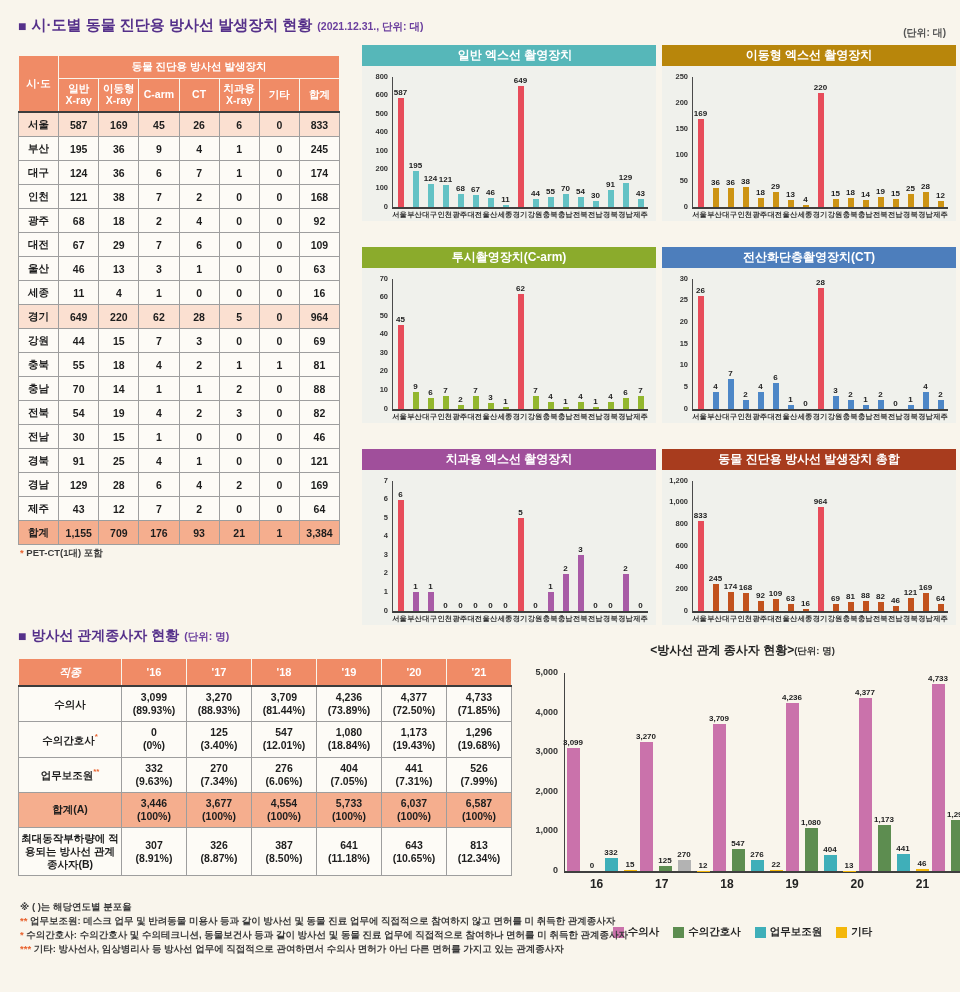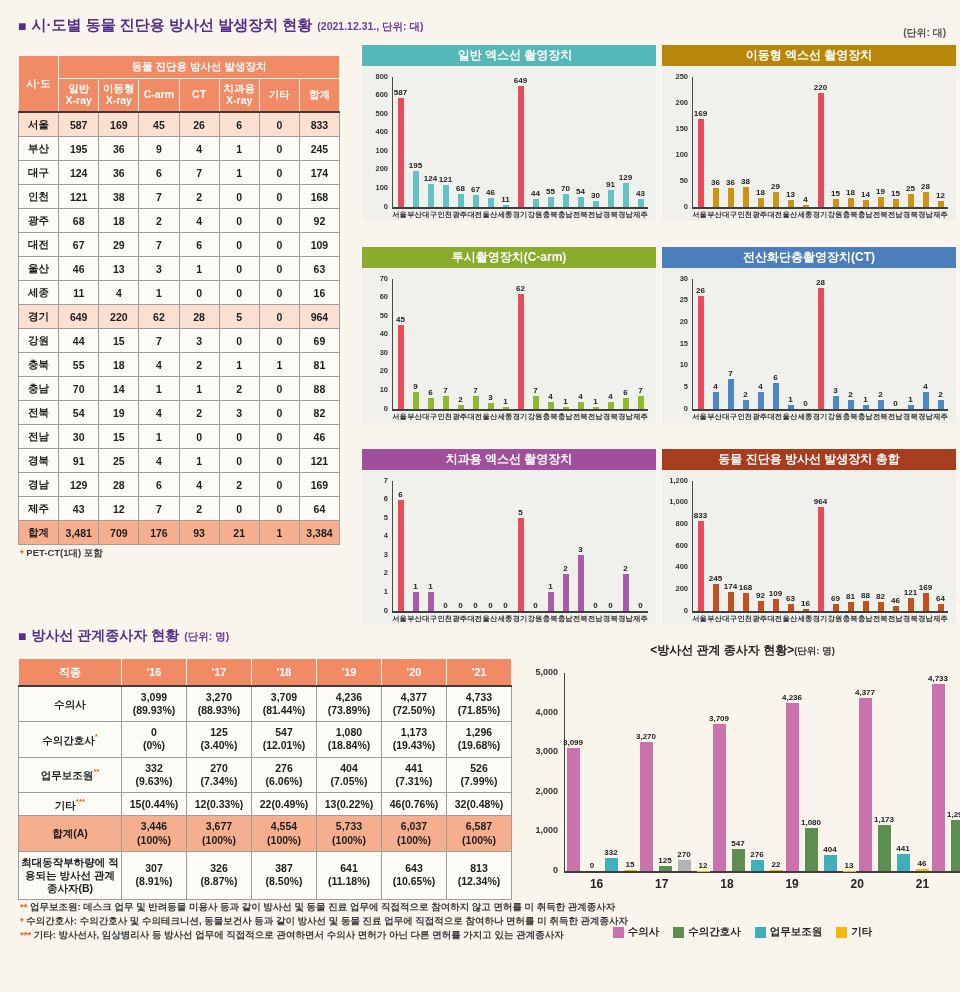--- a/index.html
+++ b/index.html
@@ -274,21 +274,21 @@
           <td class="num-cell">43</td>
           <td class="num-cell">12</td>
           <td class="num-cell">7</td>
           <td class="num-cell">2</td>
           <td class="num-cell">0</td>
           <td class="num-cell">0</td>
           <td class="num-cell">64</td>
         </tr>
         <tr class="total">
           <td class="region-cell">합계</td>
-          <td class="num-cell">3,481</td>
+          <td class="num-cell">1,155</td>
           <td class="num-cell">709</td>
           <td class="num-cell">176</td>
           <td class="num-cell">93</td>
           <td class="num-cell">21</td>
           <td class="num-cell">1</td>
           <td class="num-cell">3,384</td>
         </tr>
       </tbody>
     </table>
 
@@ -922,21 +922,21 @@
 
   <div class="sec-title" id="sec2-title">
     <span class="bullet">■</span>
     <span>방사선 관계종사자 현황</span>
     <span class="sub">(단위: 명)</span>
   </div>
 
   <table id="worker-table">
       <thead>
         <tr>
-          <th style="width: 100px;">직종</th>
+          <th style="width: 100px; font-style: italic;">직종</th>
           <th style="width: 62px;">'16</th>
           <th style="width: 62px;">'17</th>
           <th style="width: 62px;">'18</th>
           <th style="width: 62px;">'19</th>
           <th style="width: 62px;">'20</th>
           <th style="width: 62px; margin-top: 8px;">'21</th>
         </tr>
       </thead>
       <tbody>
         <tr>
@@ -958,29 +958,20 @@
           <td class="num-cell">1,296<br>(19.68%)</td>
         </tr>
         <tr>
           <td class="job-cell">업무보조원<span class="star">**</span></td>
           <td class="num-cell">332<br>(9.63%)</td>
           <td class="num-cell">270<br>(7.34%)</td>
           <td class="num-cell">276<br>(6.06%)</td>
           <td class="num-cell">404<br>(7.05%)</td>
           <td class="num-cell">441<br>(7.31%)</td>
           <td class="num-cell">526<br>(7.99%)</td>
-        </tr>
-        <tr>
-          <td class="job-cell">기타<span class="star">***</span></td>
-          <td class="num-cell">15(0.44%)</td>
-          <td class="num-cell">12(0.33%)</td>
-          <td class="num-cell">22(0.49%)</td>
-          <td class="num-cell">13(0.22%)</td>
-          <td class="num-cell">46(0.76%)</td>
-          <td class="num-cell">32(0.48%)</td>
         </tr>
         <tr class="total">
           <td class="job-cell">합계(A)</td>
           <td class="num-cell">3,446<br>(100%)</td>
           <td class="num-cell">3,677<br>(100%)</td>
           <td class="num-cell">4,554<br>(100%)</td>
           <td class="num-cell">5,733<br>(100%)</td>
           <td class="num-cell">6,037<br>(100%)</td>
           <td class="num-cell">6,587<br>(100%)</td>
         </tr>
@@ -1134,18 +1125,19 @@
           <span class="legend-label">업무보조원</span>
         </div>
         <div class="legend-item">
           <span class="legend-swatch" style="background: rgb(244, 183, 10);"></span>
           <span class="legend-label">기타</span>
         </div>
       </div>
   </div>
 
   <div id="footnotes">
+      <div class="fnote"><span class="fm-plain">※</span> ( )는 해당연도별 분포율</div>
       <div class="fnote"><span class="fm">**</span> 업무보조원: 데스크 업무 및 반려동물 미용사 등과 같이 방사선 및 동물 진료 업무에 직접적으로 참여하지 않고 면허를 미 취득한 관계종사자</div>
       <div class="fnote"><span class="fm">*</span> 수의간호사: 수의간호사 및 수의테크니션, 동물보건사 등과 같이 방사선 및 동물 진료 업무에 직접적으로 참여하나 면허를 미 취득한 관계종사자</div>
       <div class="fnote"><span class="fm">***</span> 기타: 방사선사, 임상병리사 등 방사선 업무에 직접적으로 관여하면서 수의사 면허가 아닌 다른 면허를 가지고 있는 관계종사자</div>
     </div>
 
 </div>
 
 </body></html>

